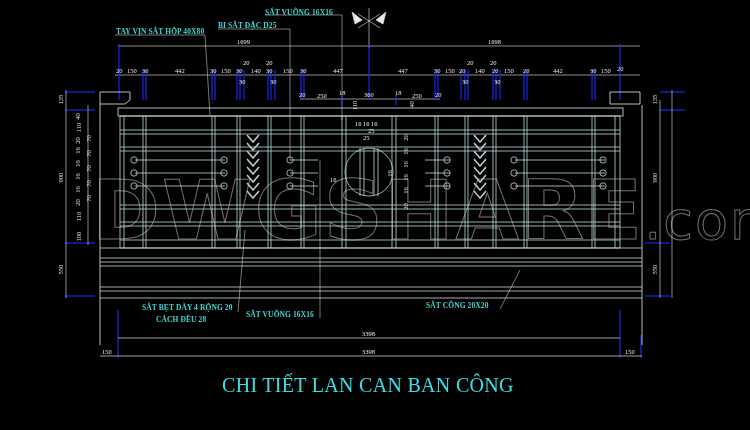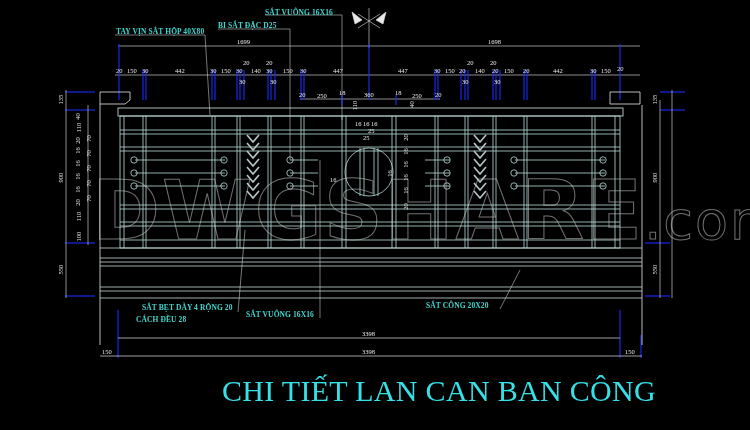--- a/index.html
+++ b/index.html
@@ -1,21 +1,21 @@
 <!DOCTYPE html>
 <html><head>
 <meta charset="utf-8">
 <style>
   html,body{margin:0;padding:0;background:#000;}
   body{width:750px;height:430px;overflow:hidden;position:relative;font-family:"Liberation Serif",serif;}
   #canvas{position:absolute;left:0;top:0;width:750px;height:430px;}
   .lbl{position:absolute;color:#3fd6d0;font-family:"Liberation Serif",serif;font-size:7.5px;font-weight:bold;white-space:nowrap;letter-spacing:0.1px;}
   .dim{position:absolute;color:#e8e8e8;font-family:"Liberation Serif",serif;font-size:6.5px;white-space:nowrap;}
   .vdim{position:absolute;color:#e8e8e8;font-family:"Liberation Serif",serif;font-size:6.5px;white-space:nowrap;transform:rotate(-90deg);transform-origin:center;}
-  .title{position:absolute;left:222px;top:374px;color:#35e0e6;font-family:"Liberation Serif",serif;font-size:30px;letter-spacing:0.3px;white-space:nowrap;}
+  .title{position:absolute;left:222px;top:374px;color:#35e0e6;font-family:"Liberation Serif",serif;font-size:20px;letter-spacing:0.3px;white-space:nowrap;}
   .watermark{position:absolute;left:92px;top:170px;font-family:"DejaVu Sans",sans-serif;font-weight:bold;font-size:82px;color:transparent;-webkit-text-stroke:1px rgba(200,200,200,0.55);letter-spacing:2px;white-space:nowrap;line-height:1;}
   .watermark .com{font-size:54px;font-weight:normal;}
 </style>
 </head>
 <body>
 
 <svg id="canvas" width="750" height="430" viewBox="0 0 750 430" xmlns="http://www.w3.org/2000/svg">
 
   <g stroke="#c8c8c8" stroke-width="0.6" fill="none">
     <line x1="115" y1="35" x2="205" y2="35"></line>
@@ -206,21 +206,21 @@
     <line x1="100" y1="356" x2="642" y2="356"></line>
   </g>
 </svg>
 
 <div class="watermark"><span>DWGSHARE</span><span class="com">.com</span></div>
 
 <div class="lbl" style="left:116px;top:27px;">TAY VỊN SẮT HỘP 40X80</div>
 <div class="lbl" style="left:218px;top:21px;">BI SẮT ĐẶC D25</div>
 <div class="lbl" style="left:265px;top:8px;">SẮT VUÔNG 16X16</div>
 <div class="lbl" style="left:142px;top:303px;">SẮT BẸT DÀY 4 RỘNG 20</div>
-<div class="lbl" style="left:136px;top:315px;">CÁCH ĐỀU 28</div>
+<div class="lbl" style="left:156px;top:315px;">CÁCH ĐỀU 28</div>
 <div class="lbl" style="left:246px;top:310px;">SẮT VUÔNG 16X16</div>
 <div class="lbl" style="left:426px;top:301px;">SẮT CÔNG 20X20</div>
 
 <div class="dim" style="left:237px;top:38px;">1699</div>
 <div class="dim" style="left:488px;top:38px;">1698</div>
 
 <div class="dim" style="left:116px;top:67px;">20</div>
 <div class="dim" style="left:127px;top:67px;">150</div>
 <div class="dim" style="left:142px;top:67px;">30</div>
 <div class="dim" style="left:175px;top:67px;">442</div>

